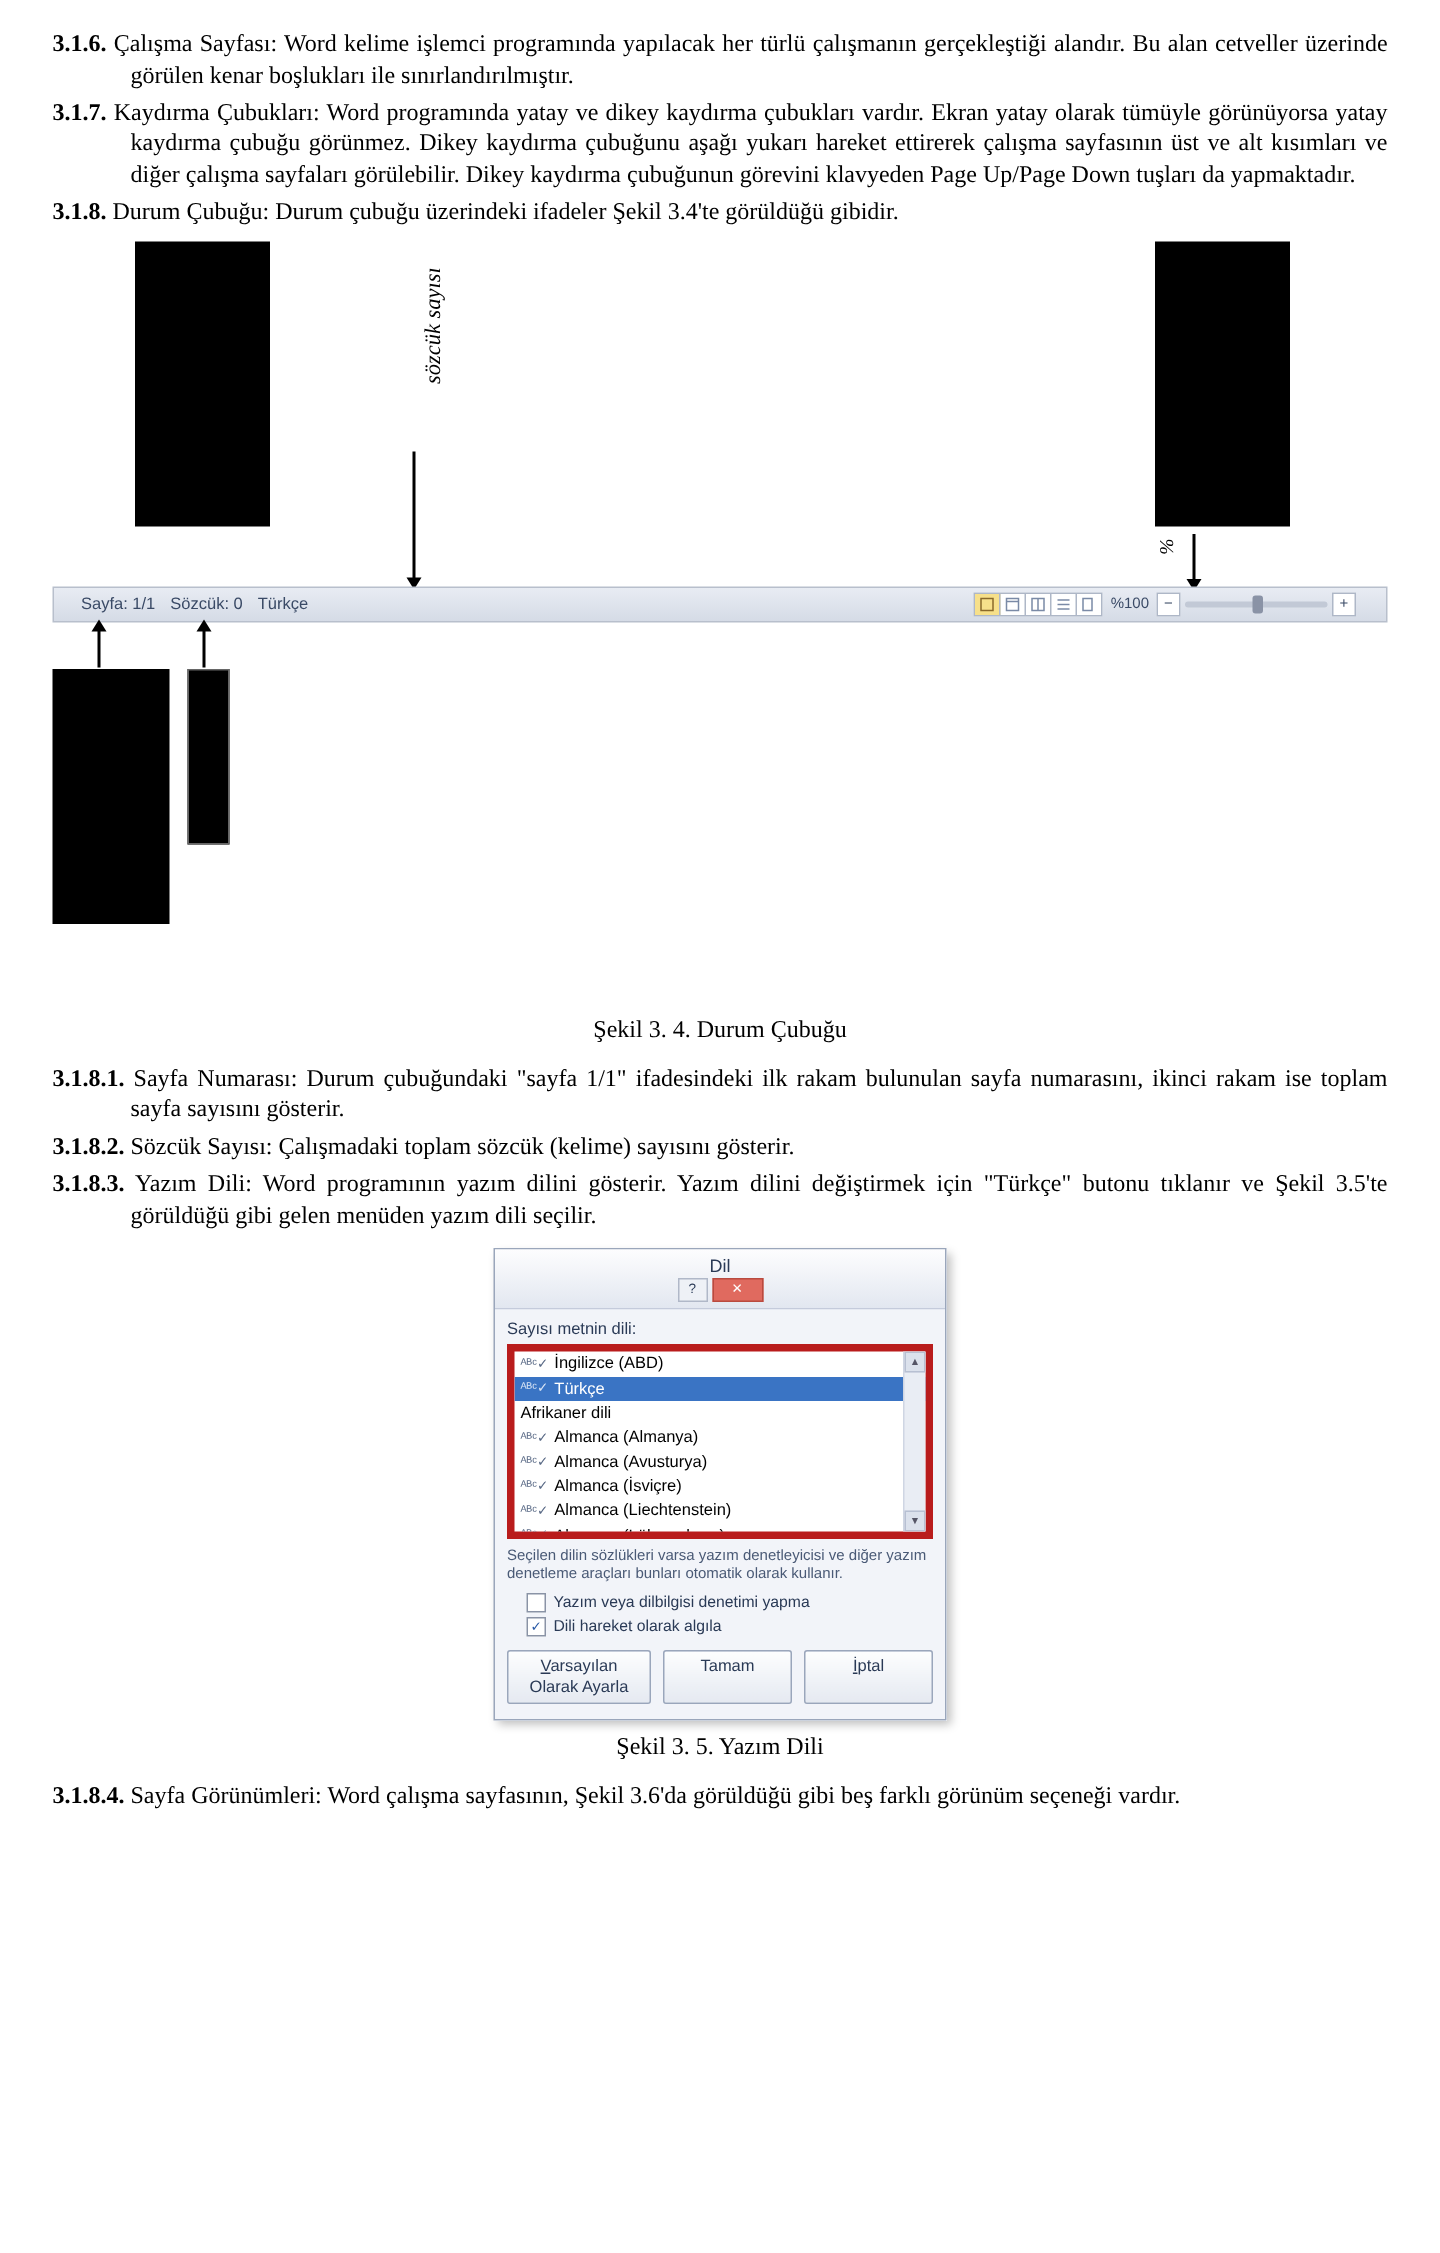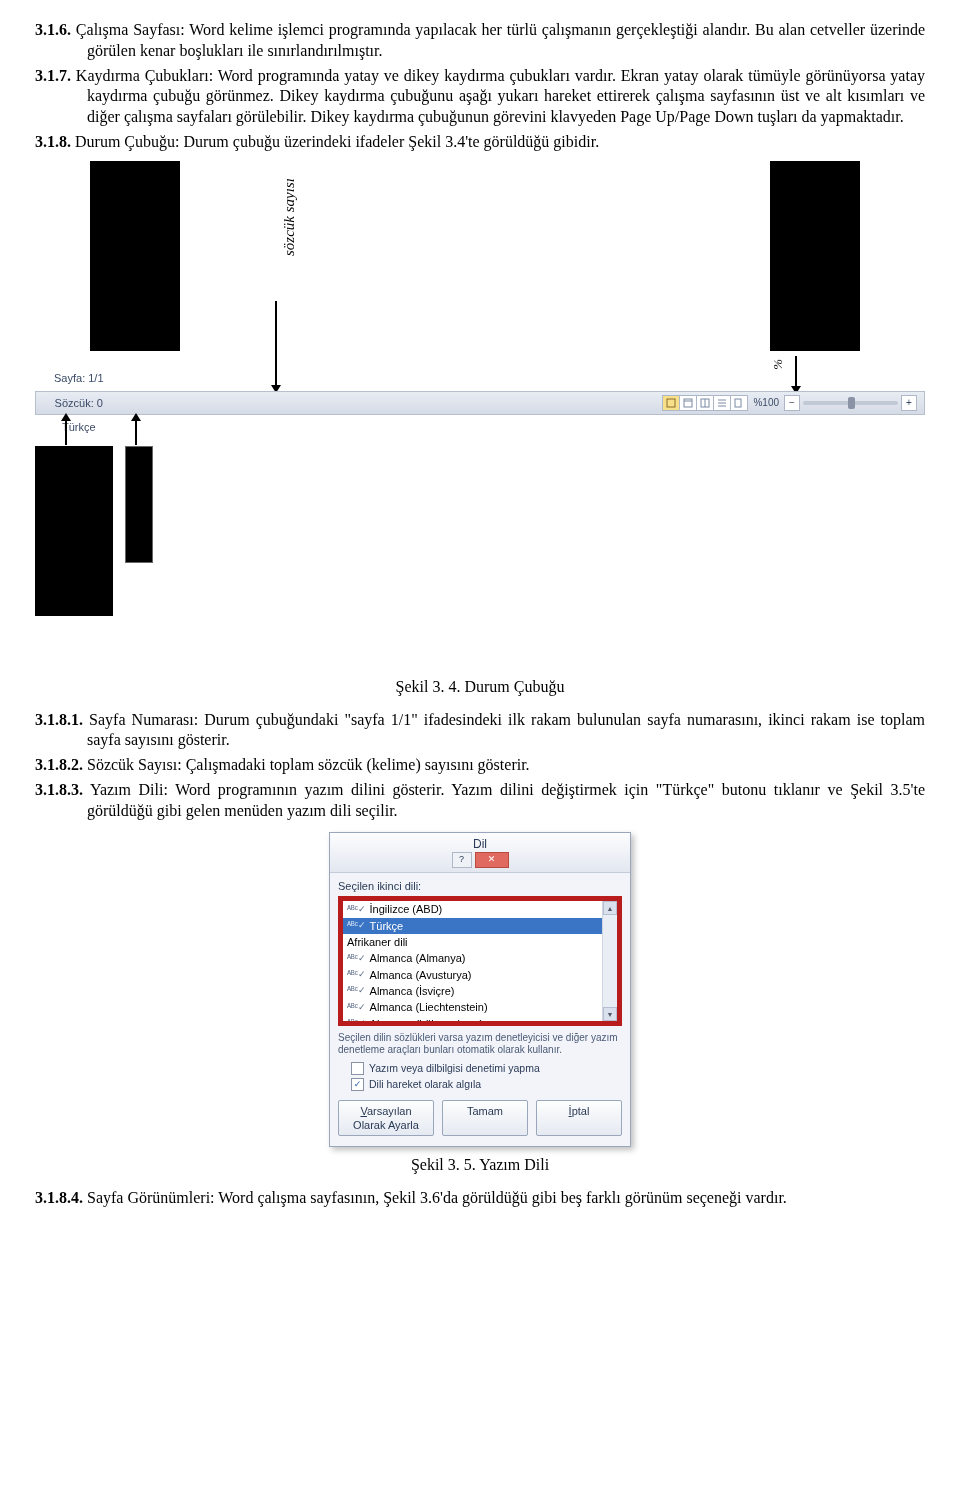--- a/index.html
+++ b/index.html
@@ -66,23 +66,23 @@
     right: 0;
     height: 22px;
     background: linear-gradient(#e8ecf3,#d5dbe6);
     border: 1px solid #b8bfcc;
     font-size: 11px;
     font-family: "Segoe UI", Tahoma, sans-serif;
     color: #3a4a66;
     display: flex;
     align-items: center;
   }
-  .statusbar .left-group { display:flex; align-items:center; gap:10px; padding-left:18px;flex-direction:column;}
+  .statusbar .left-group { display:flex; align-items:center; gap:10px; padding-left:18px;}
   .statusbar .spacer { flex:1; }
-  .statusbar .right-group { display:flex; align-items:center; gap:3px; padding-right:7px;}
+  .statusbar .right-group { display:flex; align-items:center; gap:3px; padding-right:20px;}
   .sb-item { white-space:nowrap; }
   .view-btns { display:flex; border:1px solid #aeb7c7; background:#fff; }
   .vbtn { width:16px; height:14px; border-right:1px solid #aeb7c7; display:flex; align-items:center; justify-content:center;}
   .vbtn:last-child { border-right:none;}
   .vbtn svg { width:10px; height:10px; }
   .vbtn.active { background:#f7e08a; }
   .zoom-track { width:95px; height:4px; background:#c2c9d6; position:relative; border-radius:2px;}
   .zoom-thumb { position:absolute; left:45px; top:-4px; width:7px; height:12px; background:#8a93a6; border-radius:2px;}
   .zoom-btn { width:14px; height:14px; border:1px solid #aeb7c7; background:#fff; display:flex; align-items:center; justify-content:center; font-size:10px; line-height:1; color:#3a4a66;}
   .zoom-label { font-size:10px; color:#3a4a66; padding:0 2px;}
@@ -299,21 +299,21 @@
 <div class="dialog-wrap">
   <div class="dialog">
     <div class="dlg-title">
       <span>Dil</span>
       <div class="win-btns">
         <div class="win-btn">?</div>
         <div class="win-btn close">✕</div>
       </div>
     </div>
     <div class="dlg-body">
-      <div class="dlg-label">Seçilen ikinci dili:</div>
+      <div class="dlg-label">Sayısı metnin dili:</div>
       <div class="lang-list">
         <div class="lang-item">
             <span class="abc-ico">ᴬᴮᶜ✓</span>
             <span>İngilizce (ABD)</span>
           </div>
         <div class="lang-item sel">
             <span class="abc-ico">ᴬᴮᶜ✓</span>
             <span>Türkçe</span>
           </div>
         <div class="lang-item">

